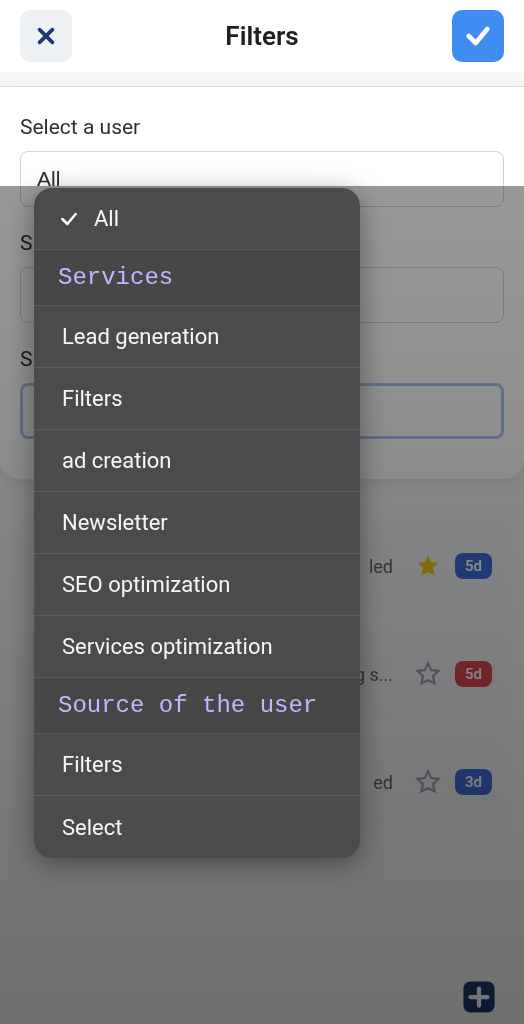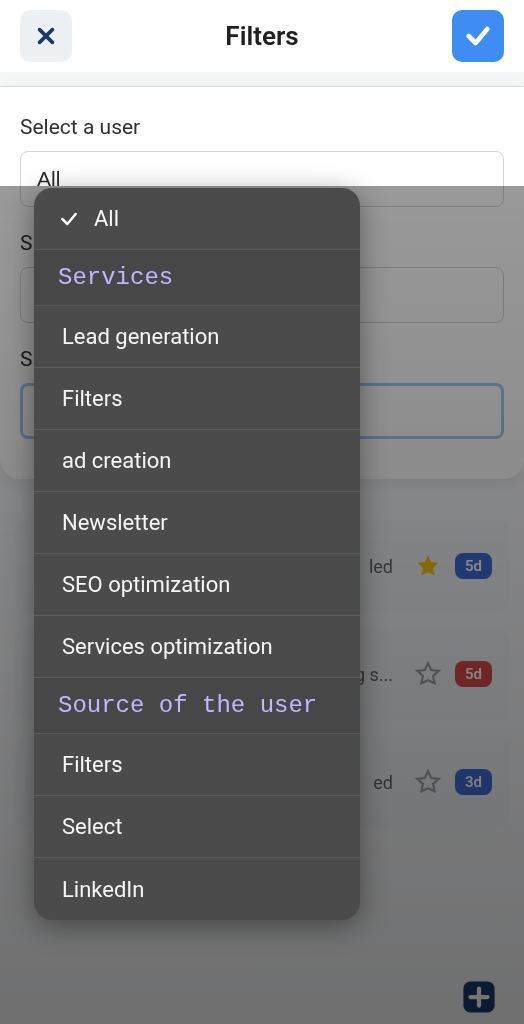--- a/index.html
+++ b/index.html
@@ -286,16 +286,13 @@
       <span>Services optimization</span>
     </div>
 
   <div class="pop-group-header">Source of the user</div>
   <div class="pop-row indent">
       <span>Filters</span>
     </div>
   <div class="pop-row indent">
       <span>Select</span>
     </div>
-  <div class="pop-row indent">
-      <span>LinkedIn</span>
-    </div>
 </div>
 
 </body></html>

